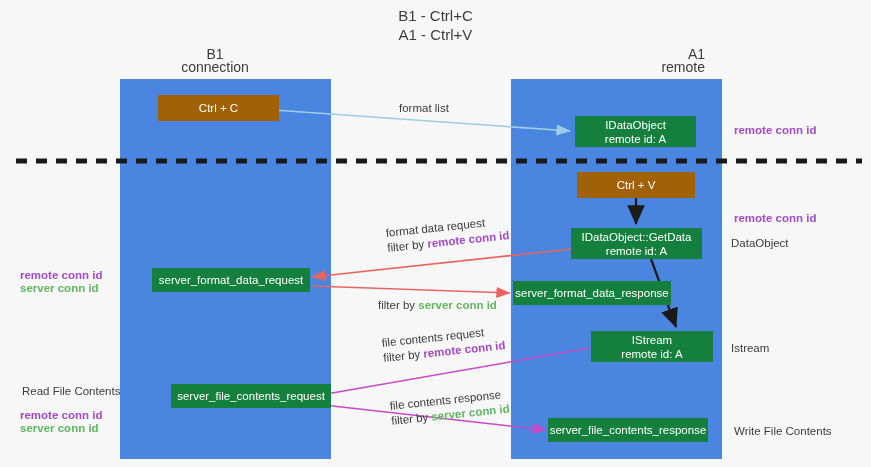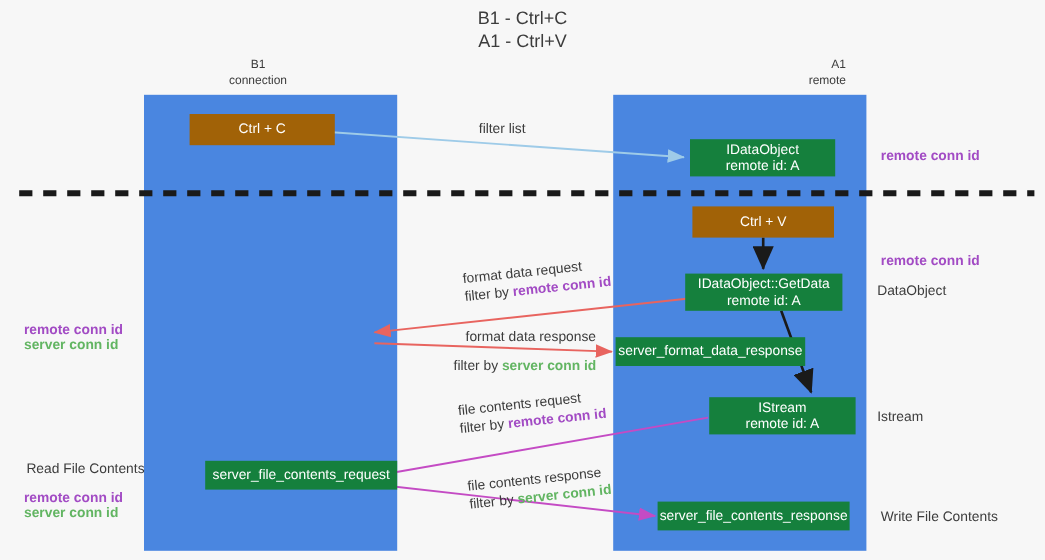--- a/index.html
+++ b/index.html
@@ -18,21 +18,21 @@
   #svg-layer{pointer-events:none;}
 
   
   .title{
     position:absolute;left:0;top:6px;width:871px;
     text-align:center;font-size:15px;line-height:19px;color:#3c3c3c;
   }
 
   
   .col-head{
-    position:absolute;text-align:center;font-size:10px;line-height:13px;color:#3c3c3c;
+    position:absolute;text-align:center;font-size:14px;line-height:13px;color:#3c3c3c;
   }
 
   
   .column{position:absolute;background:#4a86e0;}
 
   
   .node{
     position:absolute;box-sizing:border-box;
     display:flex;flex-direction:column;
     align-items:center;justify-content:center;
@@ -125,46 +125,48 @@
 
   <div class="node green" style="left:577px;top:172px;width:118px;height:26px;">
     <span>Ctrl + V</span>
   </div>
 
   <div class="node orange" style="left:571px;top:228px;width:131px;height:31px;">
     <span>IDataObject::GetData</span>
     <span class="l2">remote id: A</span>
   </div>
 
+  <div class="node orange" style="left:152px;top:268px;width:158px;height:24px;">
+    <span>server_format_data_request</span>
+  </div>
 
   <div class="node orange" style="left:513px;top:281px;width:158px;height:24px;">
     <span>server_format_data_response</span>
   </div>
 
   <div class="node orange" style="left:591px;top:331px;width:122px;height:31px;">
     <span>IStream</span>
     <span class="l2">remote id: A</span>
   </div>
 
   <div class="node orange" style="left:150px;top:384px;width:160px;height:24px;margin-left:21px;">
     <span>server_file_contents_request</span>
   </div>
 
   <div class="node orange" style="left:548px;top:418px;width:160px;height:24px;">
     <span>server_file_contents_response</span>
   </div>
 
-  <div class="edge-txt" style="left:399px;top:101px;">filter list</div>
+  <div class="edge-txt" style="left:399px;top:101px;">format list</div>
 
   <div class="edge-txt rot" style="left:385px;top:226px;transform:rotate(-6deg);">
     <div>format data request</div>
     <div><span>filter by </span><span class="p">remote conn id</span></div>
   </div>
 
-  <div class="edge-txt" style="left:388px;top:274px;">format data response</div>
   <div class="edge-txt" style="left:378px;top:298px;"><span>filter by </span><span class="g">server conn id</span></div>
 
   <div class="edge-txt rot" style="left:381px;top:336px;transform:rotate(-6deg);">
     <div>file contents request</div>
     <div><span>filter by </span><span class="p">remote conn id</span></div>
   </div>
 
   <div class="edge-txt rot" style="left:389px;top:399px;transform:rotate(-6deg);">
     <div>file contents response</div>
     <div><span>filter by </span><span class="g">server conn id</span></div>

